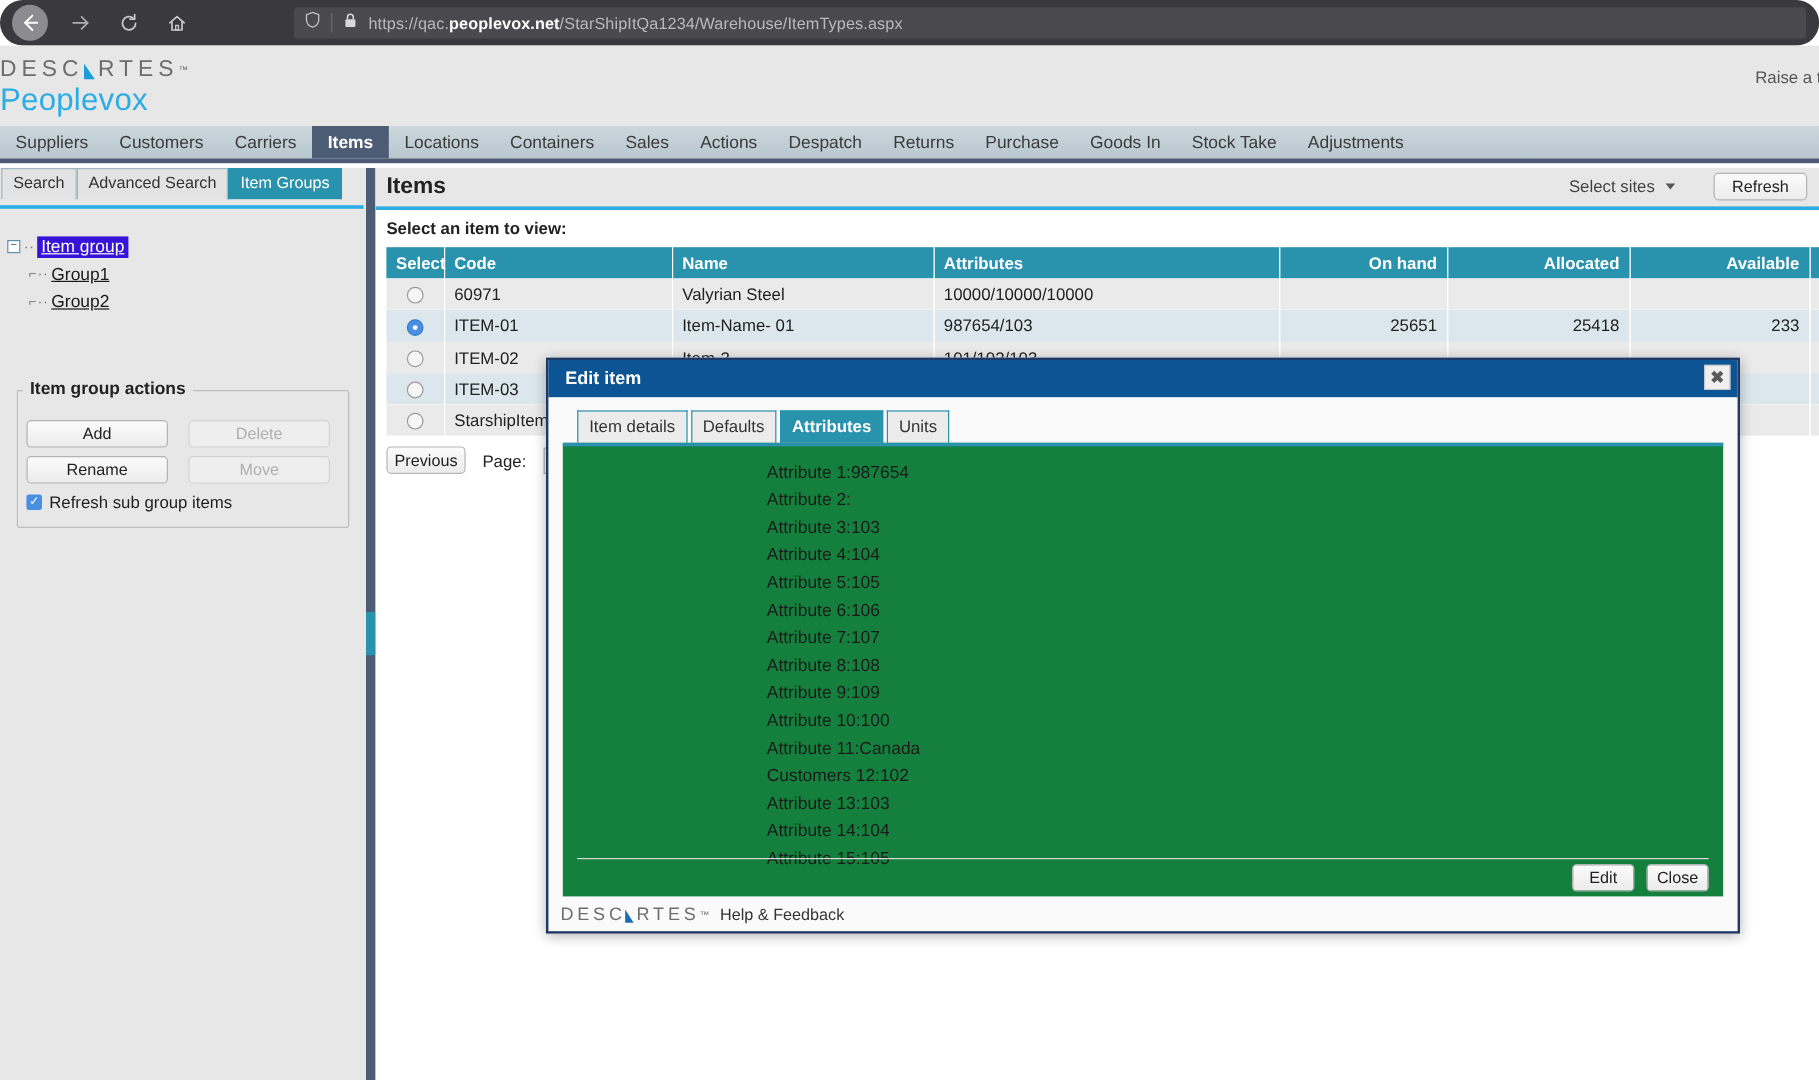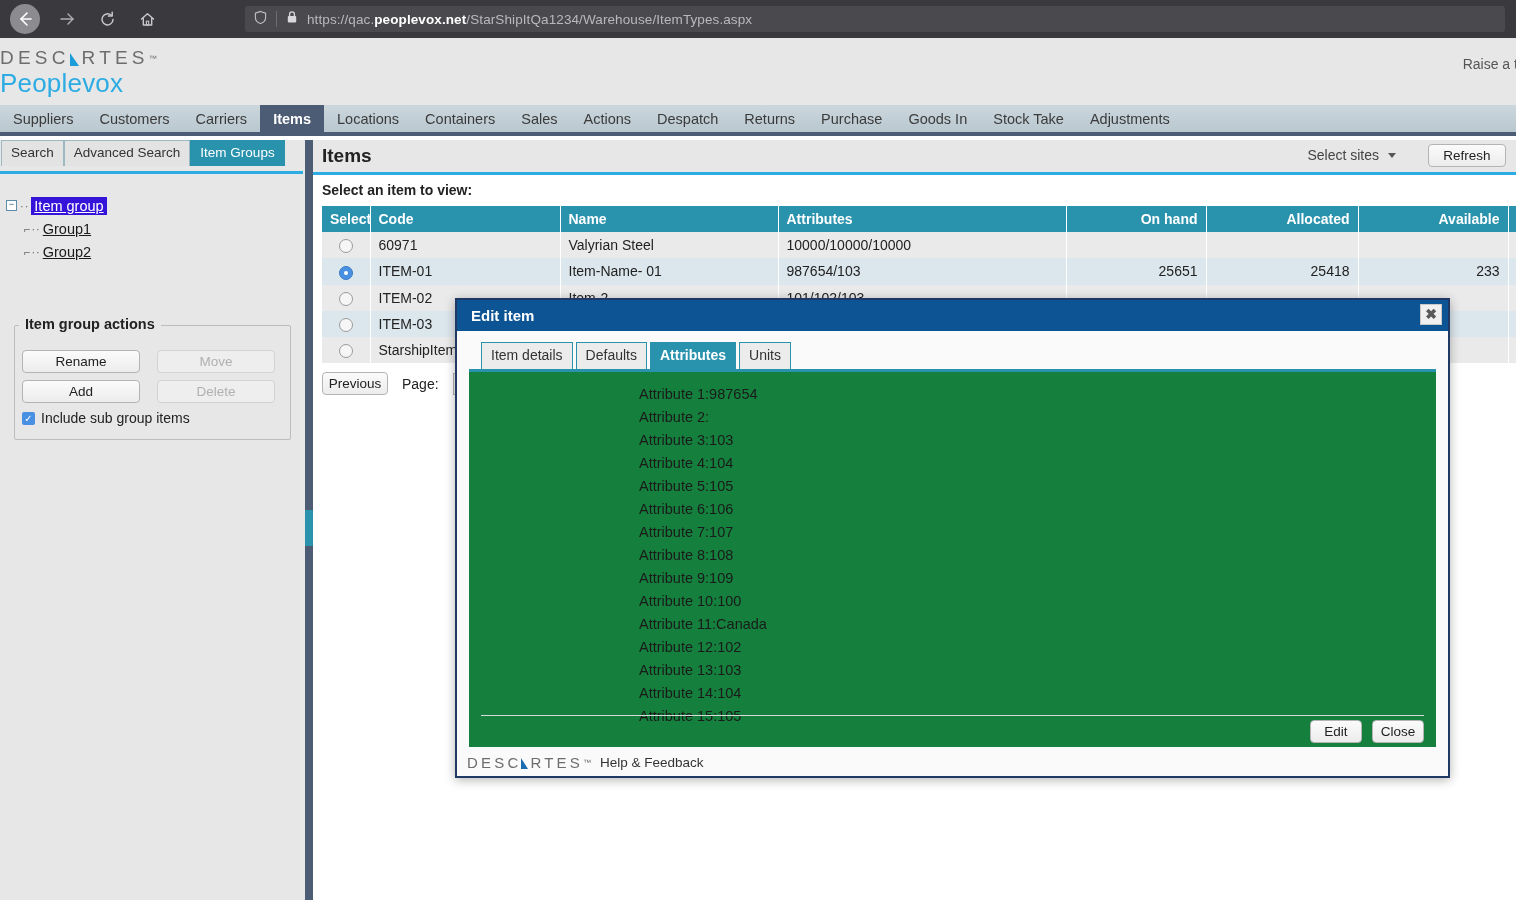--- a/index.html
+++ b/index.html
@@ -8,21 +8,21 @@
     font-family: "Liberation Sans", sans-serif;
     background: #ffffff;
     overflow: hidden;
   }
 
   
   .browser-bar {
     position: absolute; top: 0; left: 0;
     width: 1516px; height: 38px;
     background: #3a3a3e;
-    display: flex; align-items: center;
+    display: flex; align-items: center; border-radius: 19px;
   }
   .nav-btns { display: flex; align-items: center; gap: 14px; padding-left: 10px; }
   .nav-icon {
     width: 26px; height: 26px;
     display: flex; align-items: center; justify-content: center;
     color: #c8c8cc;
   }
   .nav-icon.back-circle {
     background: #8b8b90; border-radius: 50%;
     width: 30px; height: 30px; color: #ffffff;
@@ -392,30 +392,30 @@
       <span class="dots">⌐··</span>
       <span class="tree-label">Group2</span>
     </div>
   </div>
 </div>
 
 <div class="actions-fieldset">
   <div class="actions-legend">Item group actions</div>
   <div class="act-grid">
     <div class="act-row">
+      <div class="btn">Add</div>
+      <div class="btn disabled">Delete</div>
+    </div>
+    <div class="act-row">
       <div class="btn">Rename</div>
       <div class="btn disabled">Move</div>
     </div>
-    <div class="act-row">
-      <div class="btn">Add</div>
-      <div class="btn disabled">Delete</div>
-    </div>
     <div class="chk-row">
       <span class="chkbox">✓</span>
-      <span>Include sub group items</span>
+      <span>Refresh sub group items</span>
     </div>
   </div>
 </div>
 
 <div class="divider"></div>
 <div class="divider-thumb"></div>
 
 <div class="main">
   <div class="page-head">
     <div class="page-title">Items</div>
@@ -530,21 +530,21 @@
           <div class="attr-row">Attribute 2:</div>
           <div class="attr-row">Attribute 3:103</div>
           <div class="attr-row">Attribute 4:104</div>
           <div class="attr-row">Attribute 5:105</div>
           <div class="attr-row">Attribute 6:106</div>
           <div class="attr-row">Attribute 7:107</div>
           <div class="attr-row">Attribute 8:108</div>
           <div class="attr-row">Attribute 9:109</div>
           <div class="attr-row">Attribute 10:100</div>
           <div class="attr-row">Attribute 11:Canada</div>
-          <div class="attr-row">Attribute 12:102</div>
+          <div class="attr-row">Customers 12:102</div>
           <div class="attr-row">Attribute 13:103</div>
           <div class="attr-row">Attribute 14:104</div>
           <div class="attr-row">Attribute 15:105</div>
         </div>
       <div class="modal-footer">
         <div class="btn">Edit</div>
         <div class="btn">Close</div>
       </div>
     </div>
   </div>

